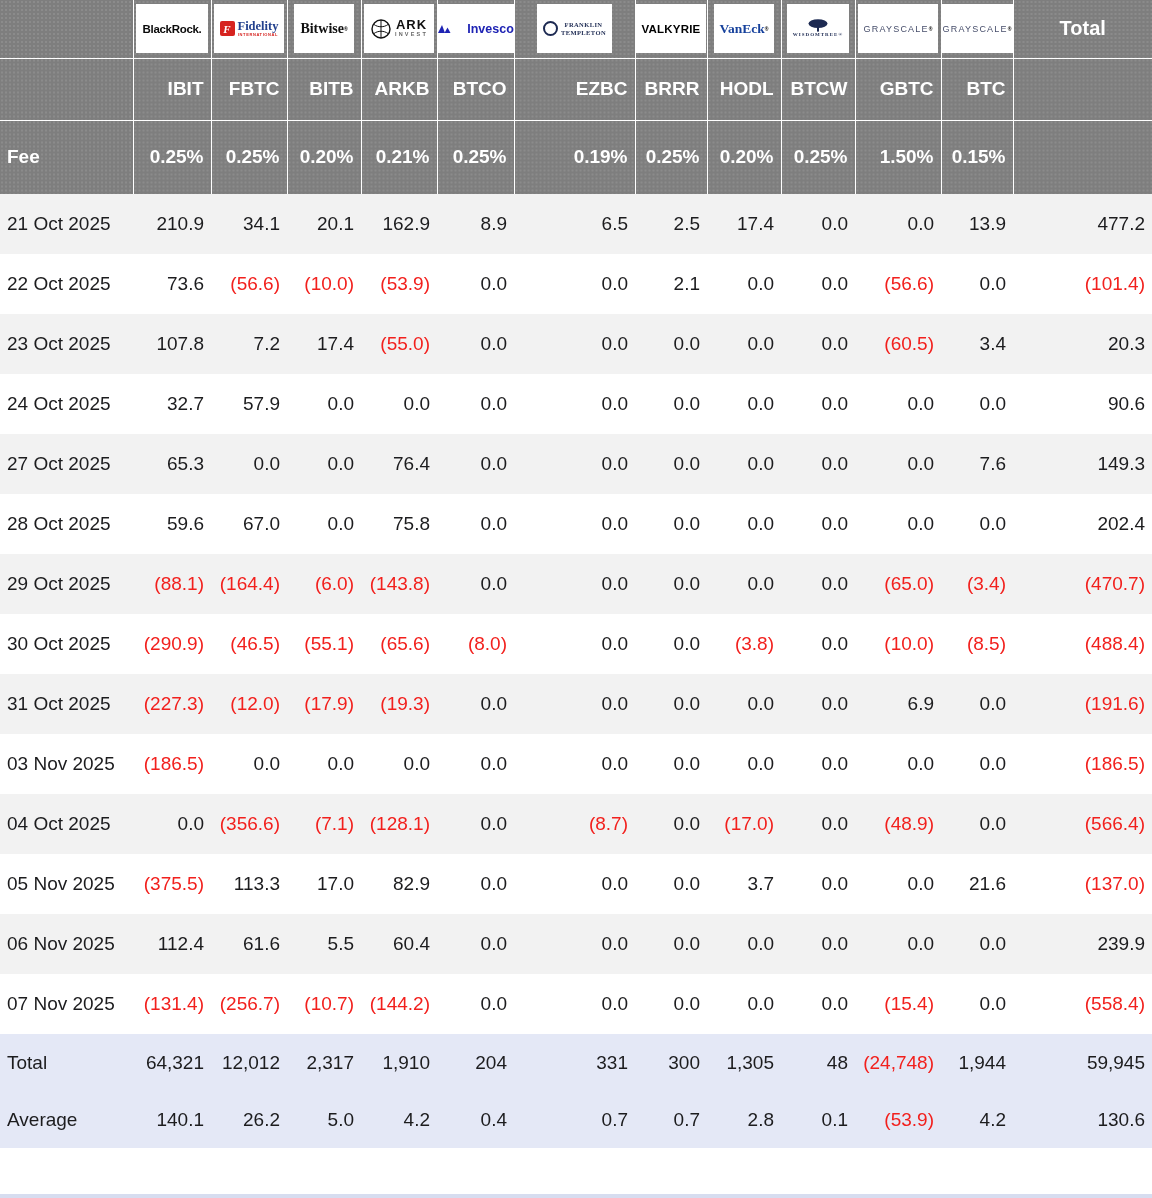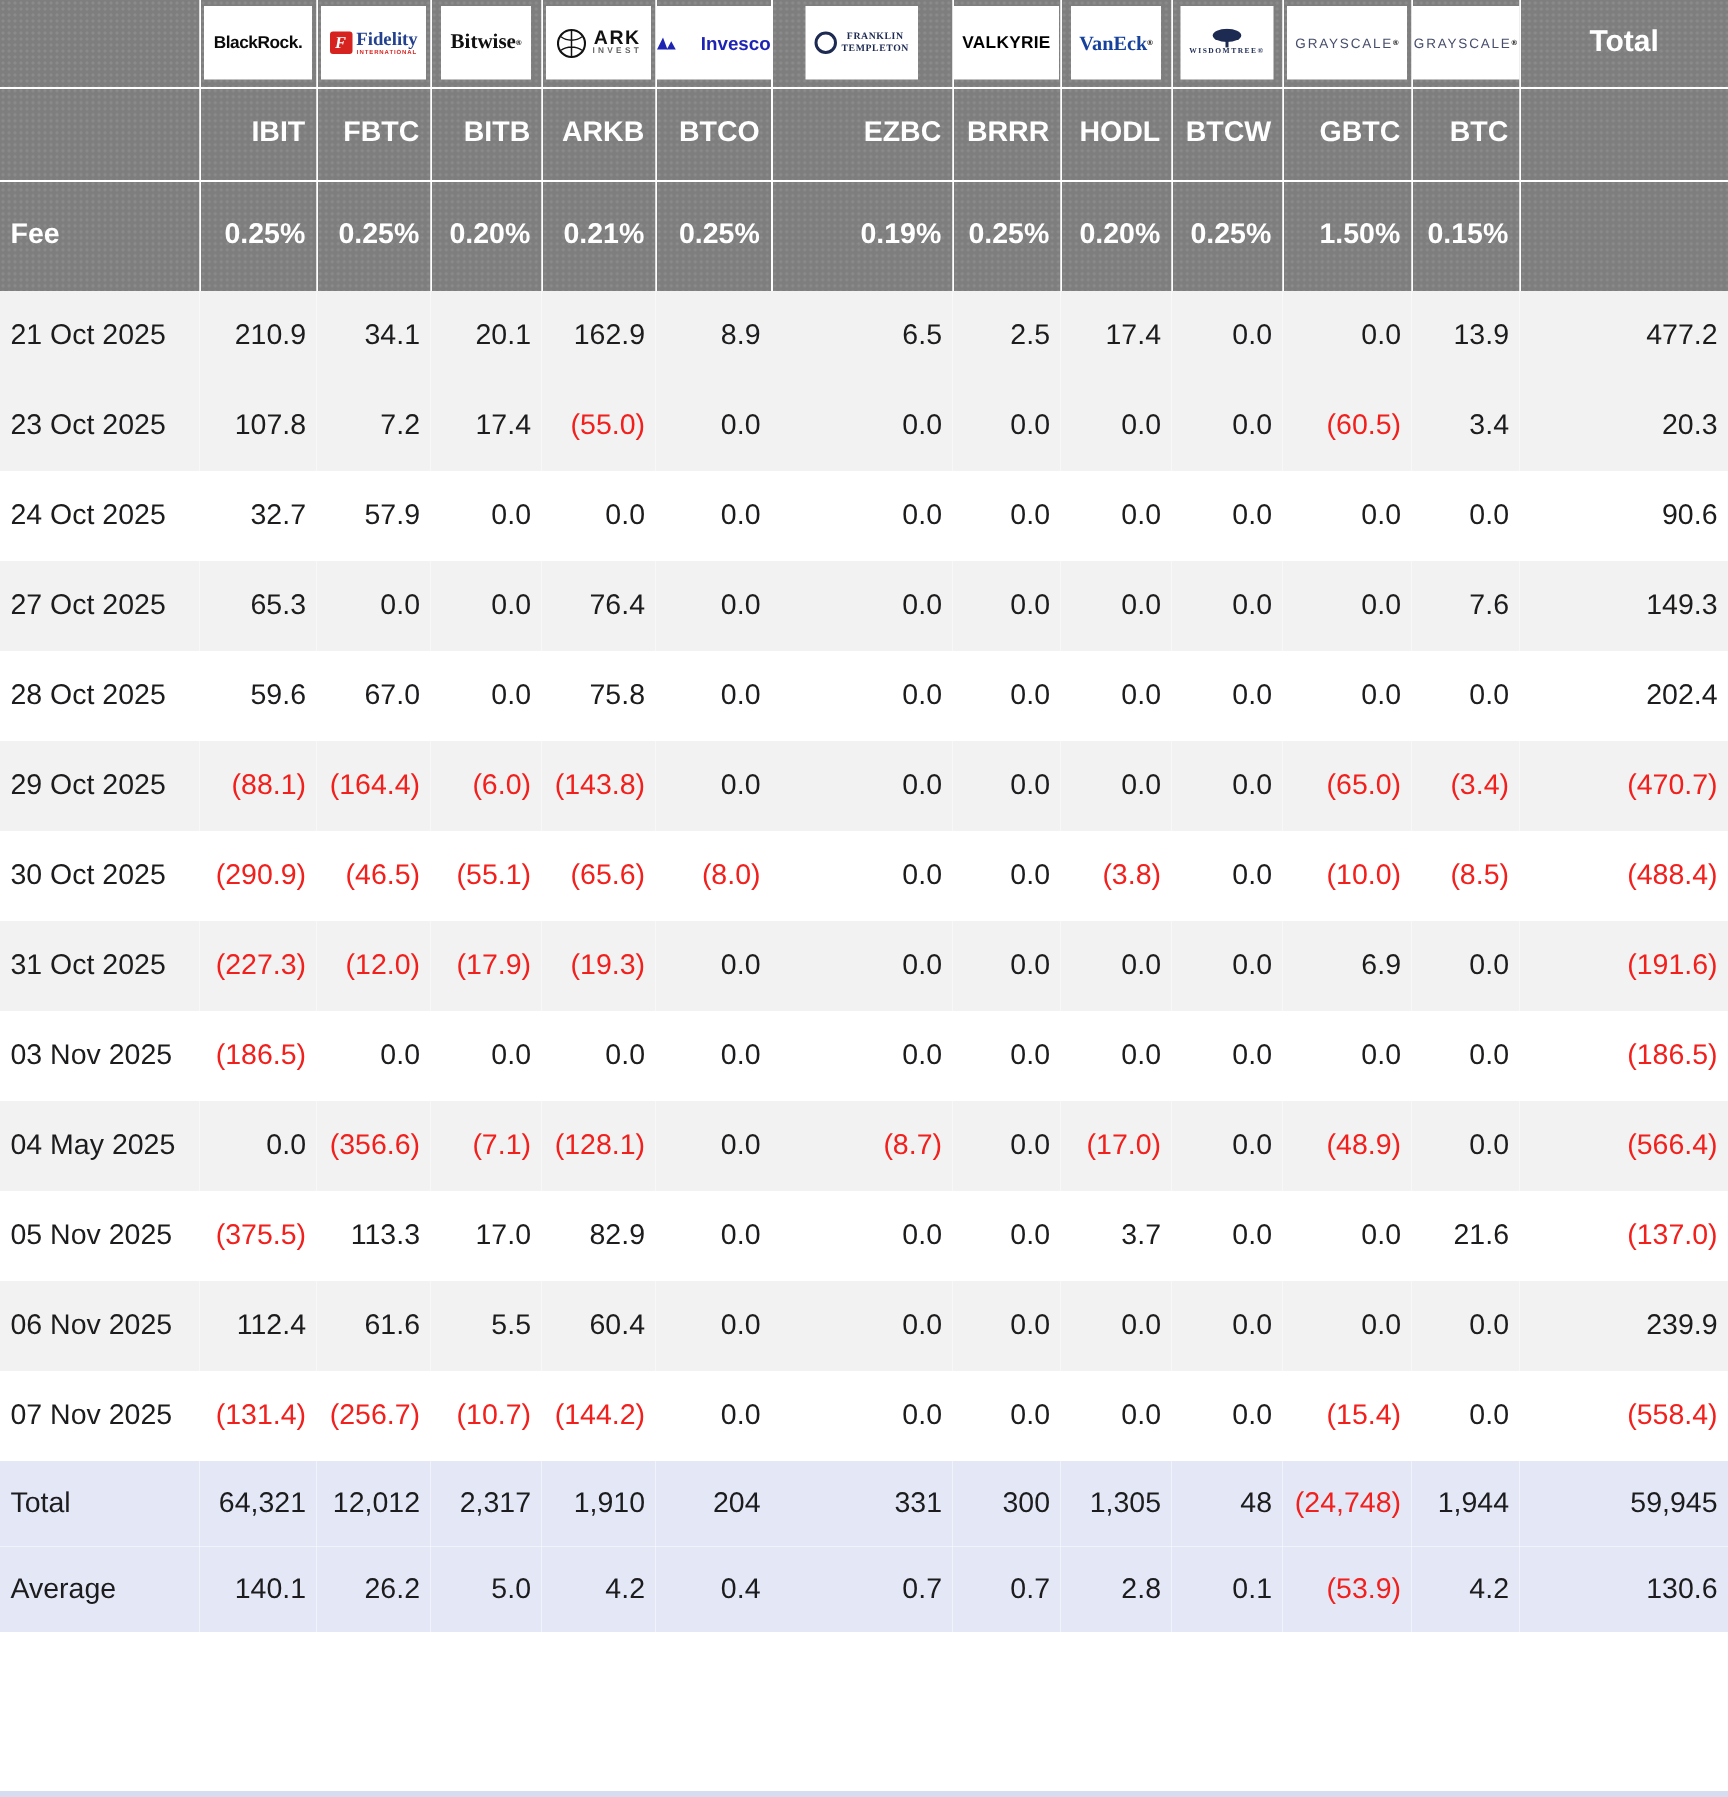--- a/index.html
+++ b/index.html
@@ -233,20 +233,35 @@
           <td class="num">162.9</td>
           <td class="num">8.9</td>
           <td class="num">6.5</td>
           <td class="num">2.5</td>
           <td class="num">17.4</td>
           <td class="num">0.0</td>
           <td class="num">0.0</td>
           <td class="num">13.9</td>
           <td class="num">477.2</td>
         </tr>
+        <tr class="plain">
+          <td class="date">22 Oct 2025</td>
+          <td class="num">73.6</td>
+          <td class="num neg">(56.6)</td>
+          <td class="num neg">(10.0)</td>
+          <td class="num neg">(53.9)</td>
+          <td class="num">0.0</td>
+          <td class="num">0.0</td>
+          <td class="num">2.1</td>
+          <td class="num">0.0</td>
+          <td class="num">0.0</td>
+          <td class="num neg">(56.6)</td>
+          <td class="num">0.0</td>
+          <td class="num neg">(101.4)</td>
+        </tr>
         <tr class="stripe">
           <td class="date">23 Oct 2025</td>
           <td class="num">107.8</td>
           <td class="num">7.2</td>
           <td class="num">17.4</td>
           <td class="num neg">(55.0)</td>
           <td class="num">0.0</td>
           <td class="num">0.0</td>
           <td class="num">0.0</td>
           <td class="num">0.0</td>
@@ -354,21 +369,21 @@
           <td class="num">0.0</td>
           <td class="num">0.0</td>
           <td class="num">0.0</td>
           <td class="num">0.0</td>
           <td class="num">0.0</td>
           <td class="num">0.0</td>
           <td class="num">0.0</td>
           <td class="num neg">(186.5)</td>
         </tr>
         <tr class="stripe">
-          <td class="date">04 May 2025</td>
+          <td class="date">04 Oct 2025</td>
           <td class="num">0.0</td>
           <td class="num neg">(356.6)</td>
           <td class="num neg">(7.1)</td>
           <td class="num neg">(128.1)</td>
           <td class="num">0.0</td>
           <td class="num neg">(8.7)</td>
           <td class="num">0.0</td>
           <td class="num neg">(17.0)</td>
           <td class="num">0.0</td>
           <td class="num neg">(48.9)</td>

